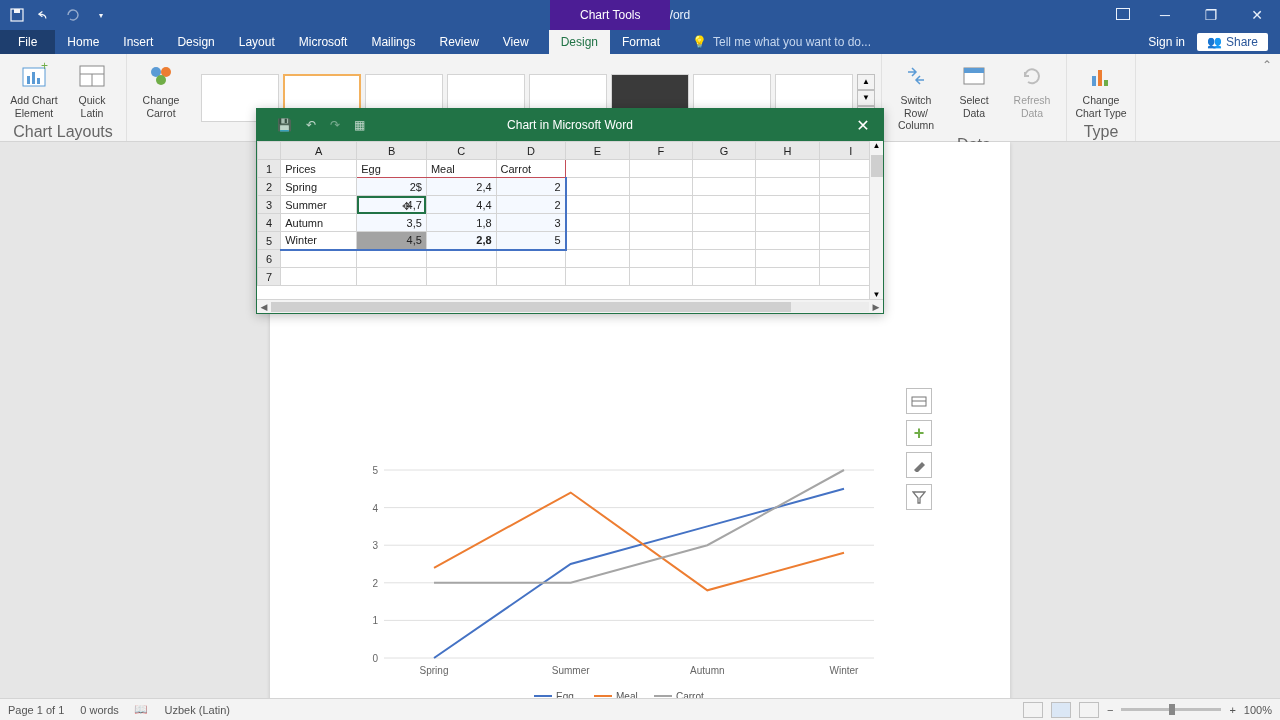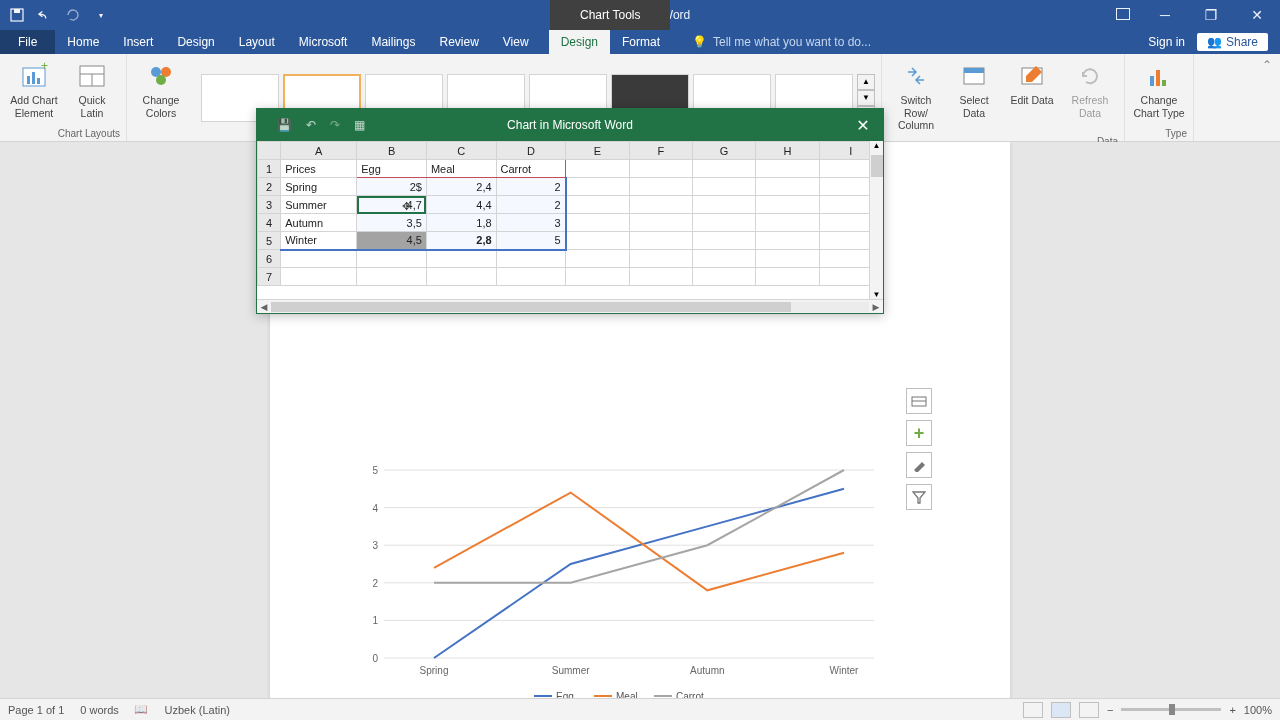--- a/index.html
+++ b/index.html
@@ -3,38 +3,38 @@
 <meta charset="utf-8">
 <style>
 * { box-sizing: border-box; margin: 0; padding: 0; font-family: "Segoe UI", Tahoma, sans-serif; }
 body { width: 1280px; height: 720px; background: #fff; overflow: hidden; font-size: 12px; position: relative; }
 
 
 .titlebar { height: 30px; background: #2b579a; color: #fff; display: flex; align-items: center; position: relative; }
 .titlebar .qat { display: flex; align-items: center; padding-left: 10px; gap: 14px; }
 .titlebar .qat .qat-icon { width: 14px; height: 14px; display: flex; align-items: center; justify-content: center; opacity: 0.95; cursor: pointer; }
 .titlebar .doc-title { position: absolute; left: 50%; transform: translateX(-50%); font-size: 12px; color: #eaf1fb; }
-.titlebar .chart-tools-tab { position: absolute; left: 550px; top: 0; height: 30px; background: #404040; color: #fff; padding: 0 30px; display: flex; align-items: center; font-size: 12px; }
+.titlebar .chart-tools-tab { position: absolute; left: 550px; top: 0; height: 30px; background: #4c1d95; color: #fff; padding: 0 30px; display: flex; align-items: center; font-size: 12px; }
 .titlebar .win-controls { position: absolute; right: 0; top: 0; display: flex; height: 30px; }
 .titlebar .win-controls .wc { width: 46px; display: flex; align-items: center; justify-content: center; font-size: 14px; color: #eaf1fb; cursor: pointer; }
 .titlebar .help-icon { position: absolute; right: 150px; top: 8px; width: 14px; height: 12px; border: 1px solid #eaf1fb; }
 
 
 .ribbon-tabs { height: 24px; background: #2b579a; color: #fff; display: flex; align-items: stretch; padding-left: 0; }
 .ribbon-tabs .tab { padding: 0 12px; display: flex; align-items: center; font-size: 12px; cursor: pointer; }
 .ribbon-tabs .tab.file { background: #1e3e6e; padding: 0 18px; }
 .ribbon-tabs .tab.active { background: #f3f3f3; color: #217346; }
 .ribbon-tabs .tell-me { margin-left: 20px; display: flex; align-items: center; color: #c5d6ee; font-size: 12px; gap: 6px; }
 .ribbon-tabs .signin-share { margin-left: auto; display: flex; align-items: center; gap: 12px; padding-right: 12px; }
 .ribbon-tabs .share-btn { background: #fff; color: #2b579a; padding: 2px 10px; border-radius: 2px; display: flex; align-items: center; gap: 4px; }
 
 
 .ribbon { height: 88px; background: #f3f3f3; border-bottom: 1px solid #d4d4d4; display: flex; align-items: stretch; }
 .ribbon-group { display: flex; flex-direction: column; justify-content: space-between; border-right: 1px solid #e1e1e1; padding: 4px 6px 2px; }
-.ribbon-group .group-label { font-size: 10px; color: #666; text-align: right; margin-top: 2px; }
+.ribbon-group .group-label { font-size: 16px; color: #666; text-align: center; margin-top: 2px; }
 .ribbon-group .group-row { display: flex; gap: 2px; }
 .big-btn { display: flex; flex-direction: column; align-items: center; justify-content: flex-start; width: 56px; padding: 2px; cursor: pointer; text-align: center; font-size: 10.5px; line-height: 1.2; color: #444; }
 .big-btn .icn { width: 32px; height: 32px; margin-bottom: 2px; display: flex; align-items: center; justify-content: center; }
 .style-gallery { display: flex; gap: 4px; align-items: center; }
 .style-thumb { width: 78px; height: 48px; background: #fff; border: 1px solid #d4d4d4; cursor: pointer; position: relative; }
 .style-thumb.sel { border: 1px solid #f3b15d; box-shadow: 0 0 0 1px #f3b15d inset; }
 .style-thumb.dark { background: #3a3a3a; }
 .gallery-scroll { width: 18px; display: flex; flex-direction: column; }
 .gallery-scroll .gs { height: 16px; border: 1px solid #c0c0c0; background: #f3f3f3; display: flex; align-items: center; justify-content: center; font-size: 8px; cursor: pointer; }
 
@@ -165,21 +165,21 @@
 
   <div class="ribbon-group" style="border-right:none">
     <div class="big-btn">
       <div class="icn">
           <svg width="30" height="28">
             <circle cx="10" cy="10" r="5" fill="#5b9bd5"></circle>
             <circle cx="20" cy="10" r="5" fill="#ed7d31"></circle>
             <circle cx="15" cy="18" r="5" fill="#70ad47"></circle>
           </svg>
         </div>
-      <span>Change Colors</span>
+      <span>Change Carrot</span>
     </div>
     <div class="group-label"> </div>
   </div>
 
   <div class="ribbon-group" style="flex-direction:row; align-items:center; padding:6px;">
     <div class="style-gallery">
       <div class="style-thumb"></div>
       <div class="style-thumb sel"></div>
       <div class="style-thumb"></div>
       <div class="style-thumb"></div>
@@ -206,29 +206,20 @@
         <span>Switch Row/ Column</span>
       </div>
       <div class="big-btn">
         <div class="icn">
             <svg width="28" height="28">
               <rect x="4" y="6" width="20" height="16" fill="#fff" stroke="#888"></rect>
               <rect x="4" y="6" width="20" height="5" fill="#5b9bd5"></rect>
             </svg>
           </div>
         <span>Select Data</span>
-      </div>
-      <div class="big-btn">
-        <div class="icn">
-            <svg width="28" height="28">
-              <rect x="4" y="6" width="20" height="16" fill="#fff" stroke="#888"></rect>
-              <path d="M18 4 L24 10 L14 20 L8 20 L8 14 Z" fill="#ed7d31"></path>
-            </svg>
-          </div>
-        <span>Edit Data</span>
       </div>
       <div class="big-btn" style="opacity:0.5">
         <div class="icn">
             <svg width="28" height="28">
               <path d="M7 14 A7 7 0 1 1 10 20" fill="none" stroke="#888" stroke-width="2"></path>
               <path d="M7 10 L7 14 L11 14" fill="none" stroke="#888" stroke-width="2"></path>
             </svg>
           </div>
         <span>Refresh Data</span>
       </div>

